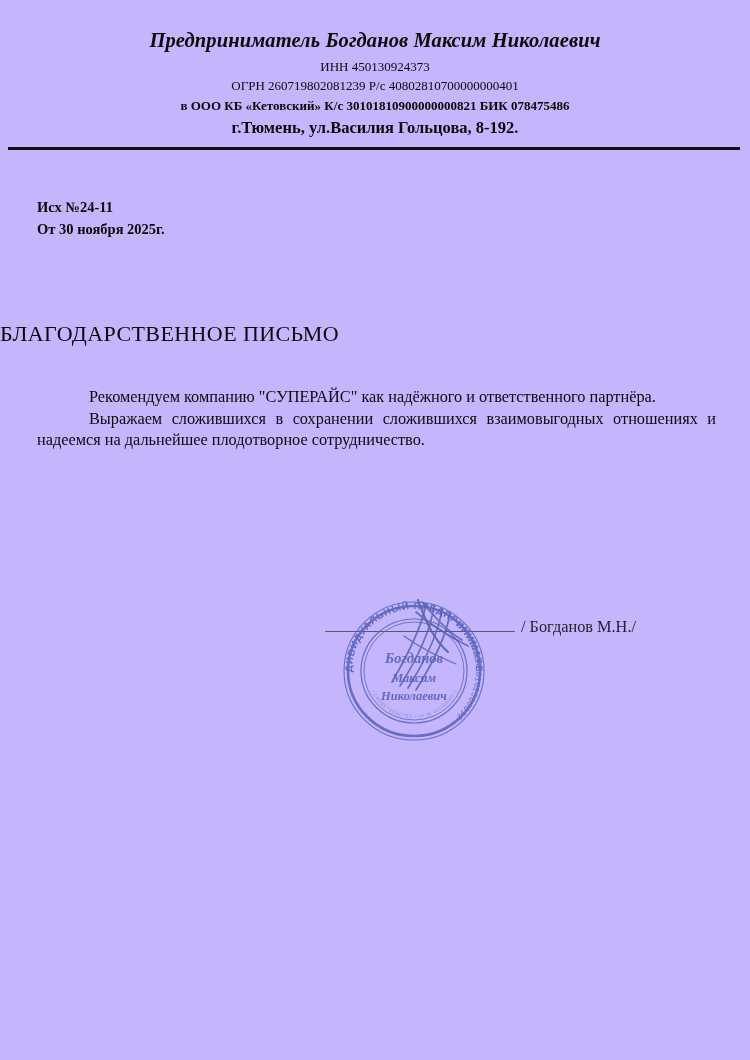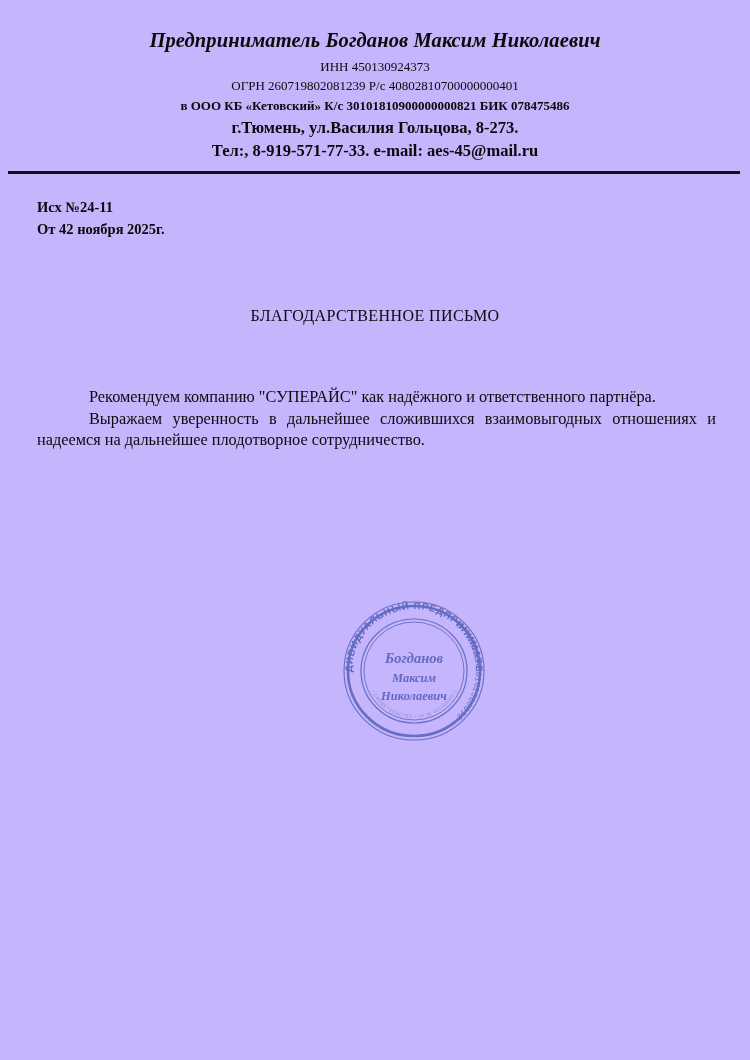--- a/index.html
+++ b/index.html
@@ -66,23 +66,22 @@
     font-weight: bold;
     line-height: 1.52;
   }
   .ref-block div { white-space: nowrap; }
 
   
   .doc-title {
     position: absolute;
     left: 0;
     right: 0;
-    top: 307px;
-    text-align: center;
-    font-size: 16px;
+    top: 321px;
+    font-size: 22px;
     letter-spacing: 0.4px;
   }
 
   
   .body-text {
     position: absolute;
     left: 37px;
     top: 386px;
     width: 679px;
     font-size: 16.3px;
@@ -145,38 +144,58 @@
 </head>
 <body>
 
 <div class="page">
 
   <div class="letterhead">
     <div class="lh-title">Предприниматель Богданов Максим Николаевич</div>
     <div class="lh-line">ИНН 450130924373</div>
     <div class="lh-line">ОГРН 260719802081239 Р/с 40802810700000000401</div>
     <div class="lh-line bold">в ООО КБ «Кетовский» К/с 30101810900000000821 БИК 078475486</div>
-    <div class="lh-line big">г.Тюмень, ул.Василия Гольцова, 8-273.</div>
-    <div class="lh-line big">Тел:, 8-919-571-77-33. e-mail: aes-45@mail.ru</div>
+    <div class="lh-line big">г.Тюмень, ул.Василия Гольцова, 8-192.</div>
   </div>
 
   <hr class="rule">
 
   <div class="ref-block">
     <div>Исх №24-11</div>
-    <div>От 42 ноября 2025г.</div>
+    <div>От 30 ноября 2025г.</div>
   </div>
 
   <div class="doc-title">БЛАГОДАРСТВЕННОЕ ПИСЬМО</div>
 
   <div class="body-text">
     <p>Рекомендуем компанию "СУПЕРАЙС" как надёжного и ответственного партнёра.</p>
-    <p>Выражаем уверенность в дальнейшее сложившихся взаимовыгодных отношениях и надеемся на дальнейшее плодотворное сотрудничество.</p>
-  </div>
-
+    <p>Выражаем сложившихся в сохранении сложившихся взаимовыгодных отношениях и надеемся на дальнейшее плодотворное сотрудничество.</p>
+  </div>
+
+  <div class="sign-area">
+
+    <div class="sign-line"></div>
+
+    <span class="sign-name">/ Богданов М.Н./</span>
+
+    <svg class="sign-stroke" viewBox="0 0 200 130">
+      <g fill="none" stroke="#5560b8" stroke-width="1.7" stroke-linecap="round" opacity="0.85">
+        <path d="M96 8 C 92 30, 80 55, 62 86"></path>
+        <path d="M104 10 C 101 32, 90 58, 70 90"></path>
+        <path d="M112 13 C 109 34, 98 60, 78 92"></path>
+        <path d="M120 17 C 117 37, 106 62, 86 94"></path>
+        <path d="M92 6 C 104 20, 116 34, 132 44"></path>
+        <path d="M86 16 C 100 28, 118 40, 138 50"></path>
+        <path d="M74 40 C 88 50, 106 60, 126 68" stroke-width="1.3"></path>
+      </g>
+      <g fill="none" stroke="#5560b8" stroke-width="2.1" stroke-linecap="round" opacity="0.9">
+        <path d="M88 4 C 96 26, 104 44, 118 56"></path>
+      </g>
+    </svg>
+  </div>
 
   <div class="stamp">
     <svg width="166" height="154" viewBox="0 0 166 154">
       <defs>
         <path id="arcTop" d="M 21 79 A 62 62 0 0 1 145 79"></path>
         <path id="arcOuterBottom" d="M 27 79 A 56 56 0 0 0 139 79"></path>
         <path id="arcRight" d="M 83 17 A 62 62 0 0 1 83 141"></path>
         <path id="arcInnerBottom" d="M 36 79 A 47 47 0 0 0 130 79"></path>
       </defs>
 

